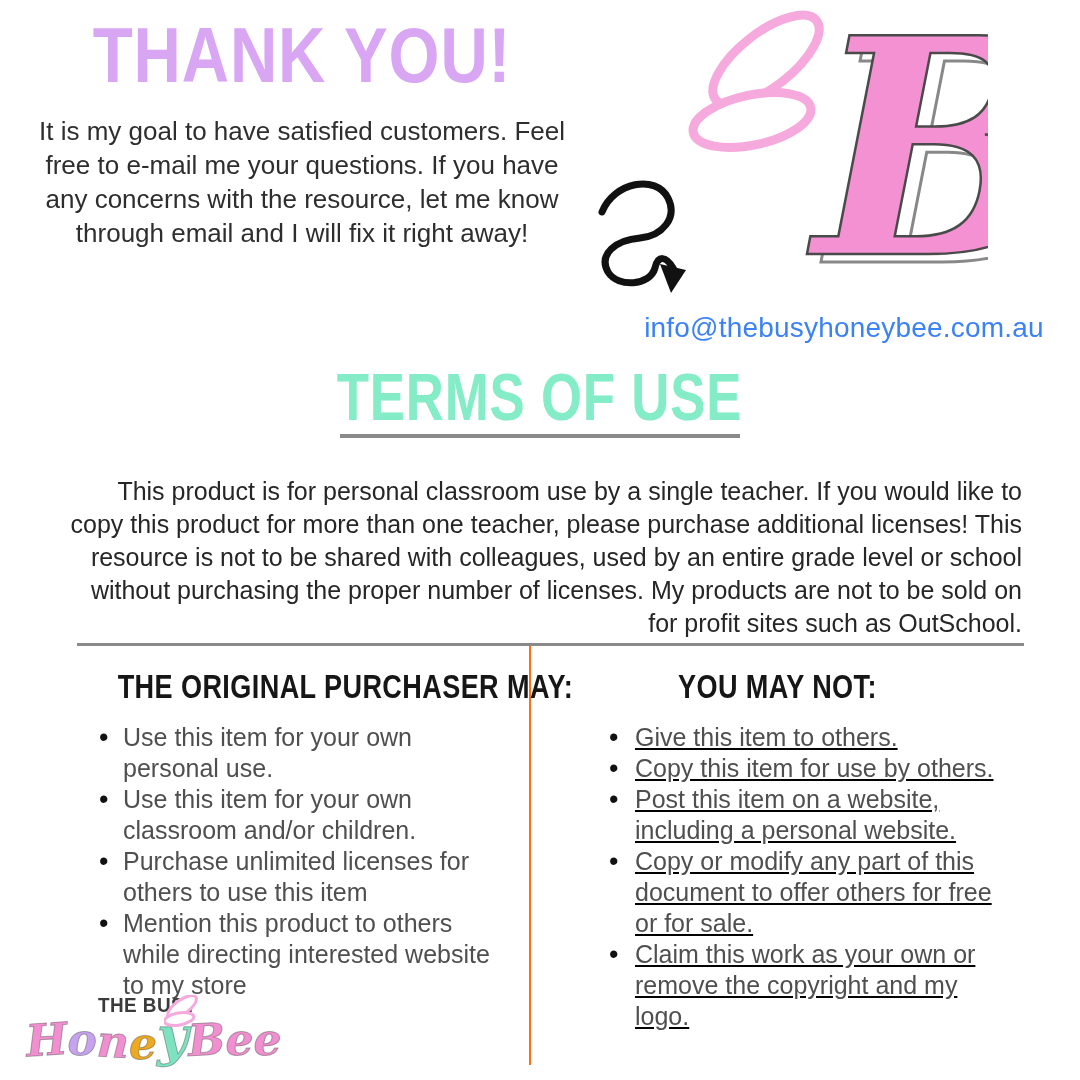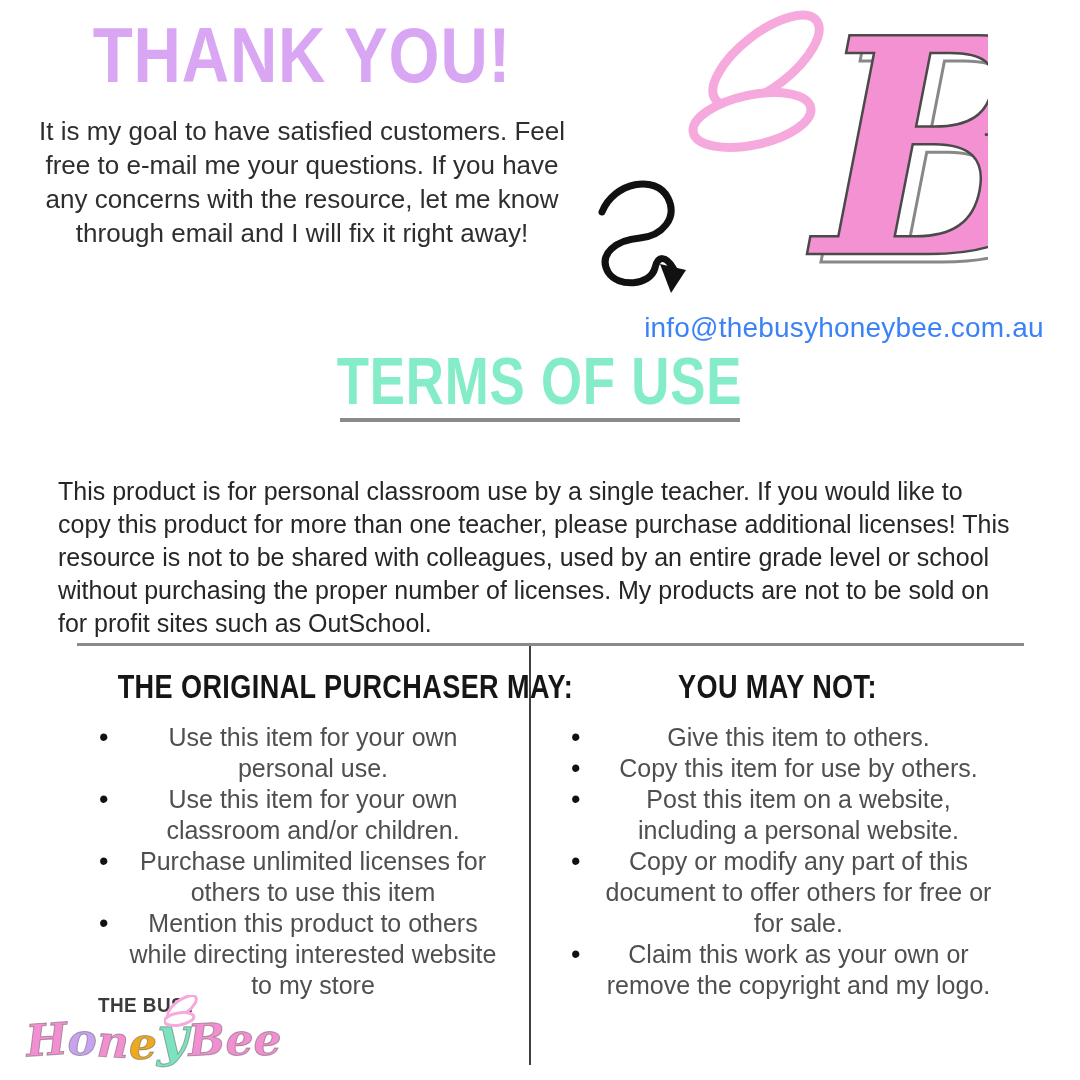--- a/index.html
+++ b/index.html
@@ -17,38 +17,38 @@
 
   
   .b-logo{position:absolute;left:688px;top:-2px;}
   .b-glyph{font-family:"DejaVu Serif",serif;font-style:italic;font-weight:bold;}
 
   
   .email-line{position:absolute;top:312px;left:624px;width:440px;text-align:center;
         font-size:28px;font-weight:400;color:#3b82f6;letter-spacing:.2px;}
 
   
-  .terms-title-wrap{position:absolute;top:348px;left:0;width:1080px;text-align:center;}
+  .terms-title-wrap{position:absolute;top:364px;left:0;width:1080px;text-align:center;}
   .terms-title{margin:0;display:inline-block;font-size:66px;line-height:1;font-weight:800;
         letter-spacing:1px;color:#84ecc7;transform:scaleX(.80);transform-origin:center;white-space:nowrap;}
   .terms-underline{width:400px;height:4px;background:#8a8a8a;margin:4px auto 0;}
 
   
-  .terms-body{position:absolute;top:450px;left:58px;width:964px;text-align:left;
+  .terms-body{position:absolute;top:450px;left:58px;width:964px;text-align:right;
         font-size:25px;line-height:33px;color:#262626;font-weight:400;}
 
   
   .columns-wrap{position:absolute;top:643px;left:77px;width:947px;height:419px;
         border-top:3px solid #8a8a8a;display:grid;grid-template-columns:452px 495px;}
-  .col-right{border-left:2px solid #404040;}
+  .col-right{border-left:2px solid #f97316;}
   .col-heading{margin:22px 0 0;text-align:center;font-size:33px;font-weight:800;color:#161616;
         letter-spacing:.5px;transform:scaleX(.82);transform-origin:center;white-space:nowrap;}
   .tou-list{list-style:none;margin:16px 0 0;padding:0 26px 0 46px;}
-  .col-right .tou-list{padding:0 24px 0 66px;}
-  .tou-list li{position:relative;text-align:center;font-size:25px;line-height:31px;
+  .col-right .tou-list{padding:0 24px 0 104px;text-decoration:underline;}
+  .tou-list li{position:relative;font-size:25px;line-height:31px;
         color:#4f4f4f;margin:0;}
   .tou-list li::before{content:"\2022";position:absolute;left:-24px;top:0;
         color:#111;font-size:27px;}
   .col-right .tou-list li::before{left:-26px;}
 
   
   .bottom-logo{position:absolute;left:26px;top:993px;width:230px;}
   .logo-top{display:block;margin:0 0 -8px 72px;font-size:21px;font-weight:800;
         letter-spacing:.5px;color:#3b3b3b;transform:scaleX(.9);transform-origin:left;}
   .honey-row{position:relative;white-space:nowrap;line-height:1;}

